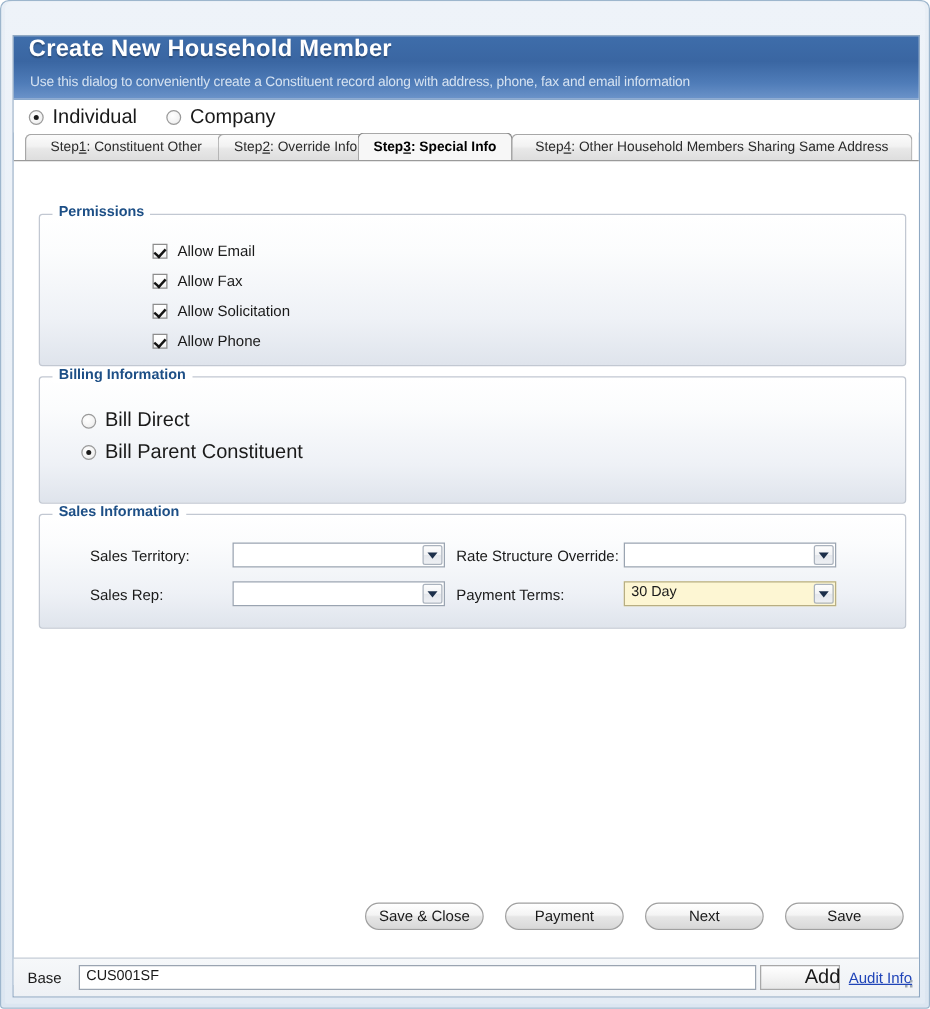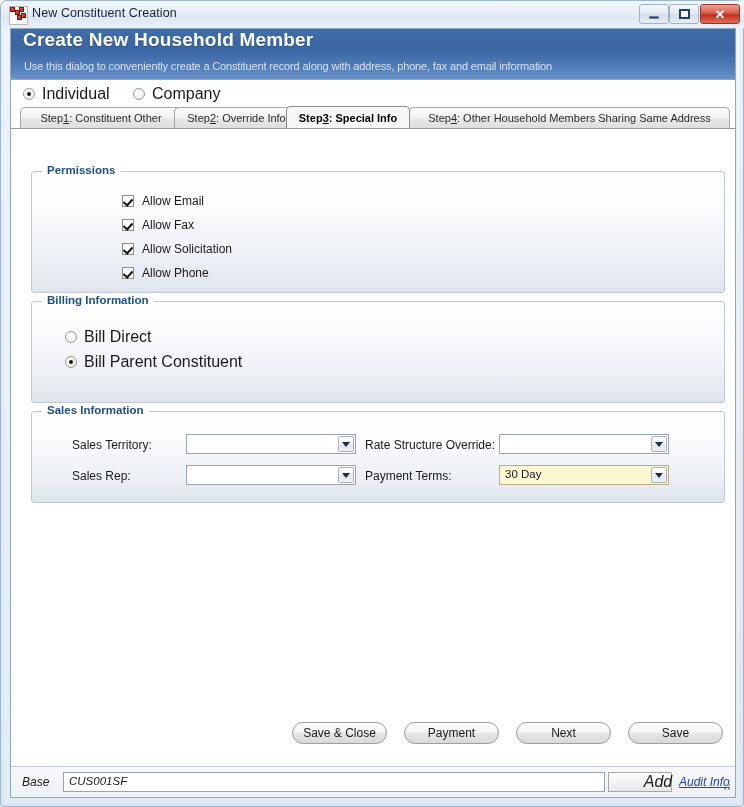--- a/index.html
+++ b/index.html
@@ -364,21 +364,20 @@
   #btn-save      { left: 617px; top: 593px; width: 95px; }
 
   
   #statusbar {
     position: absolute;
     left: 0; bottom: 0;
     width: 724px;
     height: 30px;
     background: linear-gradient(to bottom, #f6f8fa 0%, #eef1f5 100%);
     border-top: 1px solid #c3ccd6;
-    font-style: italic;
   }
   #status-label {
     position: absolute;
     left: 11px; top: 8px;
     font-size: 12px;
     color: #1a1a1a;
   }
   #status-input {
     position: absolute;
     left: 52px; top: 5px;
@@ -425,44 +424,20 @@
   #resize-grip i:nth-child(1) { left: 8px; top: 2px; }
   #resize-grip i:nth-child(2) { left: 4px; top: 6px; }
   #resize-grip i:nth-child(3) { left: 8px; top: 6px; }
 </style>
 </head>
 <body>
 
 <div id="window">
   <div id="frame-inner"></div>
 
-  <div id="titlebar">
-    <div id="app-icon">
-      <span class="dot d1"></span>
-        <span class="dot d2"></span>
-        <span class="dot d3"></span>
-      <span class="dot d4"></span>
-        <span class="dot d5"></span>
-    </div>
-    <div id="title-text">New Constituent Creation</div>
-
-    <div class="winbtn" id="btn-min">
-      <div class="glyph">
-          <span class="min-bar"></span>
-        </div>
-    </div>
-    <div class="winbtn" id="btn-max">
-      <div class="glyph">
-          <span class="max-box"></span>
-        </div>
-    </div>
-    <div class="winbtn" id="btn-close">
-      <div class="glyph">✕</div>
-    </div>
-  </div>
 
   <div id="dialog">
 
     <div id="banner">
       <div id="banner-title">Create New Household Member</div>
       <div id="banner-sub">Use this dialog to conveniently create a Constituent record along with address, phone, fax and email information</div>
     </div>
 
     <div id="type-row">
       <div class="radio-opt" id="opt-individual">

